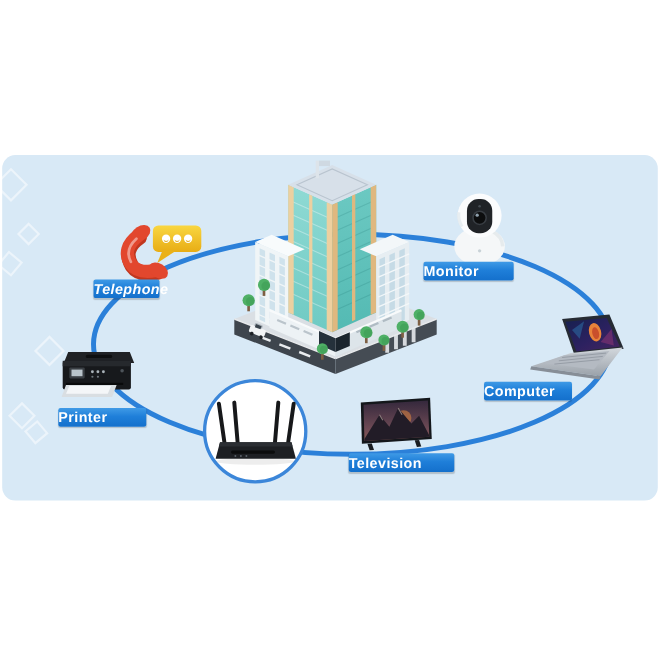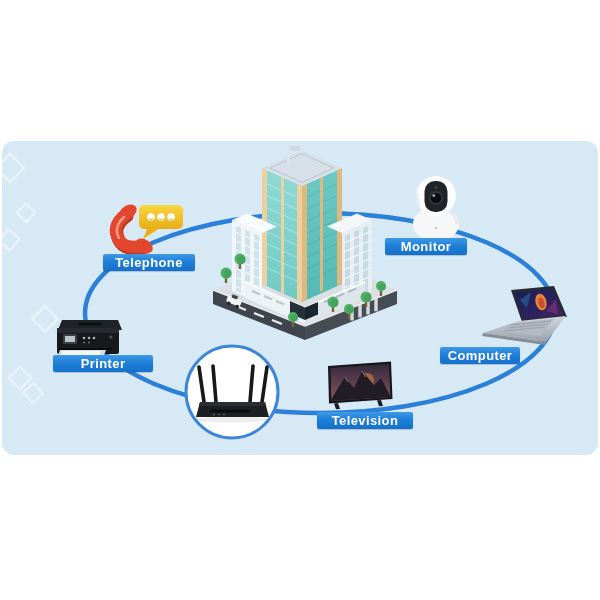--- a/index.html
+++ b/index.html
@@ -1,27 +1,27 @@
 <!DOCTYPE html>
 <html><head>
 <meta charset="utf-8">
 <style>
   html,body{margin:0;padding:0;background:#ffffff;}
   #stage{position:relative;width:600px;height:600px;background:#ffffff;overflow:hidden;
          font-family:"Liberation Sans",sans-serif;}
   #panel{position:absolute;left:2px;top:141px;width:596px;height:314px;
          background:#d8e9f6;border-radius:12px;}
   #scene{position:absolute;left:0;top:0;width:600px;height:600px;}
-  .dev-label{position:absolute;height:17px;line-height:17px;text-align:center;
+  .dev-label{position:absolute;height:17px;line-height:17px;text-align:left;
     background:linear-gradient(180deg,#3f9ae6 0%,#1f7fd9 45%,#1470cc 100%);
     color:#ffffff;font-size:13px;font-weight:bold;letter-spacing:.4px;
     border-radius:2px;box-shadow:0 1px 1px rgba(0,0,0,.18);}
-  #label-telephone{left:103px;top:254px;width:92px;}
+  #label-telephone{left:85px;top:254px;width:60px;font-style:italic;}
   #label-monitor{left:385px;top:238px;width:82px;}
-  #label-printer{left:53px;top:355px;width:100px;}
+  #label-printer{left:53px;top:371px;width:80px;}
   #label-computer{left:440px;top:347px;width:80px;}
   #label-television{left:317px;top:412px;width:96px;}
 </style>
 </head>
 <body>
 
 <div id="stage">
   <div id="panel"></div>
 
   <svg id="scene" viewBox="0 0 600 600" xmlns="http://www.w3.org/2000/svg">

